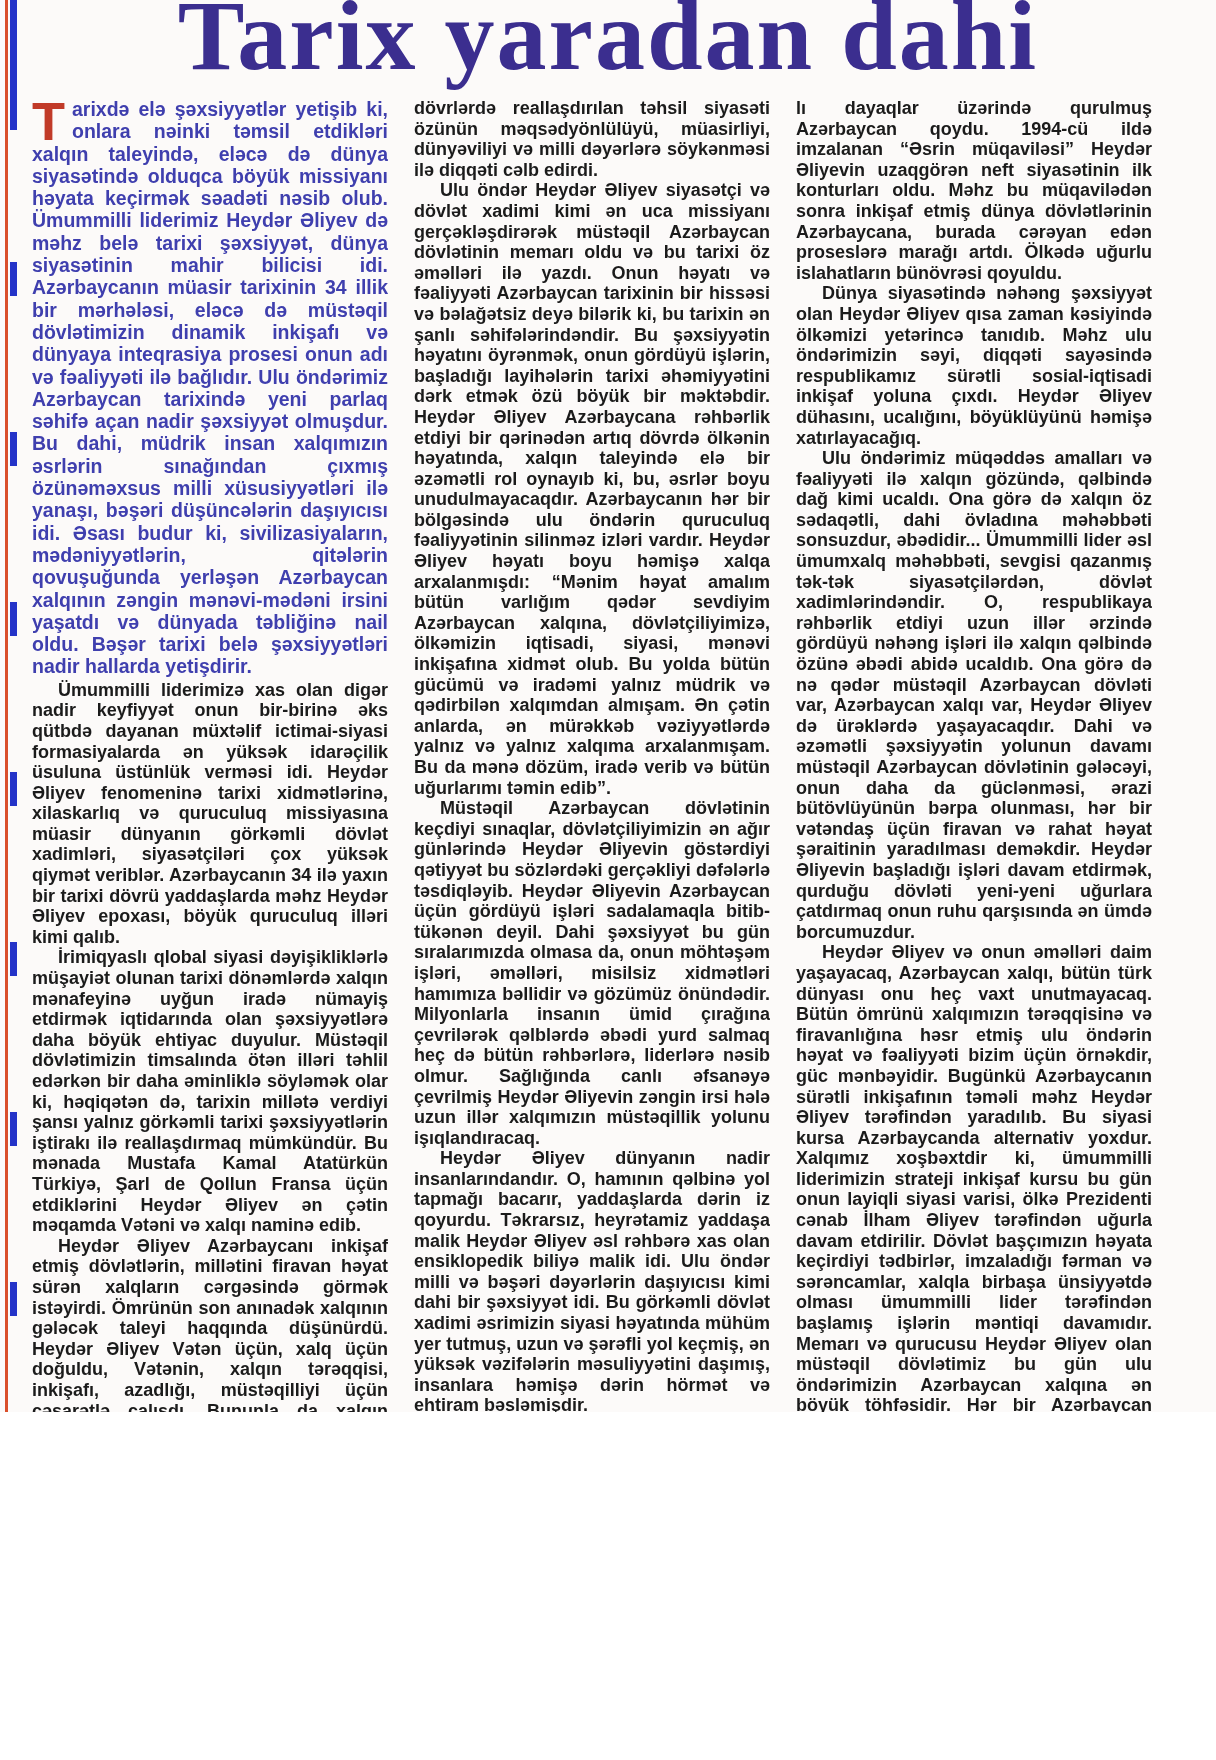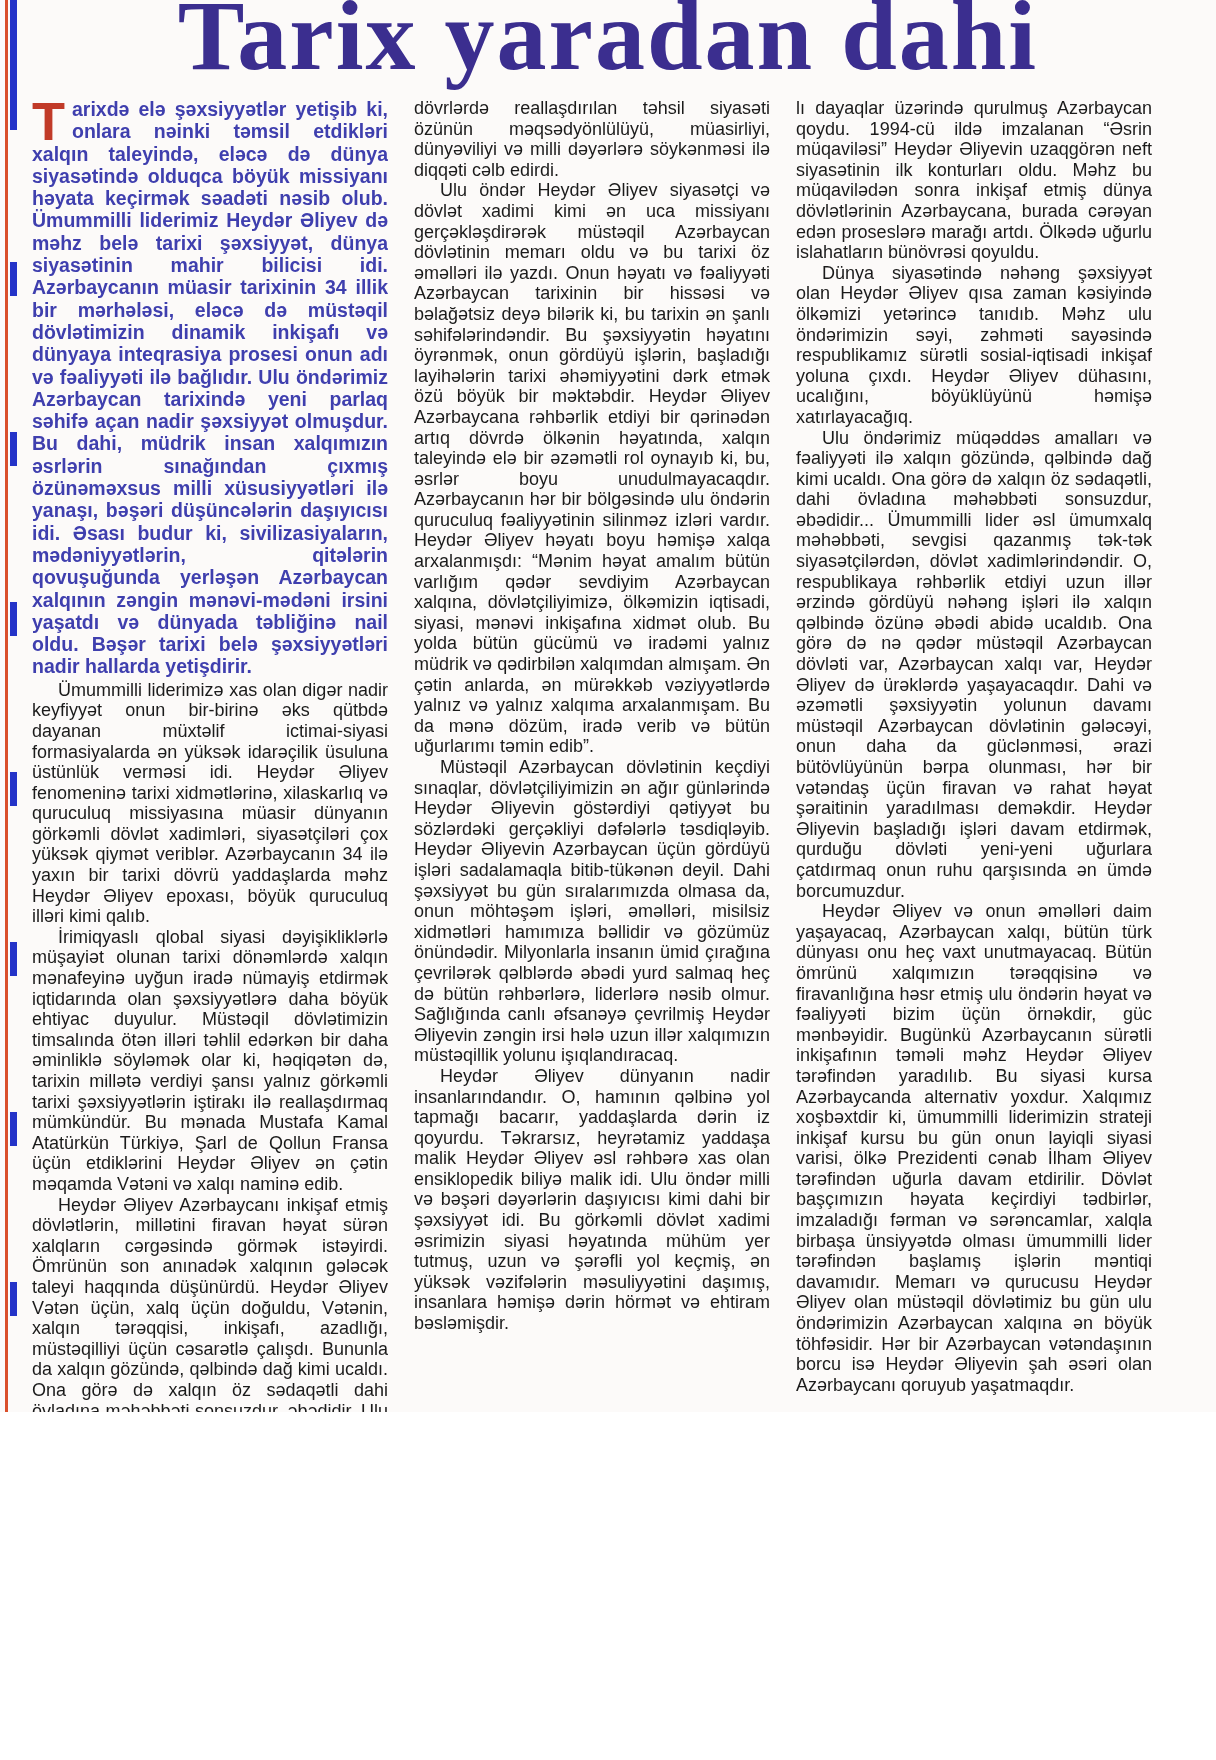--- a/index.html
+++ b/index.html
@@ -14,21 +14,21 @@
     background:repeating-linear-gradient(180deg,#2433c8 0 34px, transparent 34px 170px); }
   .title {
     position:absolute; top:-14px; left:40px; width:1136px; margin:0;
     text-align:center; font-family:"Liberation Serif", serif; font-weight:bold;
     font-size:100px; line-height:100px; letter-spacing:2px; color:#3b2e8f;
     white-space:nowrap;
   }
   .columns { position:absolute; top:98px; left:32px; width:1120px; display:flex; gap:26px; }
   .col { width:356px; height:1530px; overflow:hidden; text-align:justify;
          font-size:18px; line-height:20.6px; }
-  .para { margin:0; text-indent:26px; }
+  .para { margin:0; text-indent:26px;font-weight:bold; }
   .para.no-indent { text-indent:0; }
   .lead { margin:0 0 2px 0; color:#3f3fae; font-weight:bold;
           font-size:19.5px; line-height:22.3px; text-align:justify; }
   .dropcap { float:left; color:#c13a28; font-size:54px; line-height:40px;
              font-weight:bold; padding:3px 7px 0 0; font-family:"Liberation Sans", sans-serif; }
   .author { margin-top:16px; text-align:right; font-family:"Liberation Serif", serif;
             font-weight:bold; font-size:20px; line-height:24px; color:#101010; }
   .footer { position:absolute; left:2px; top:1618px; margin:12px;
             font-family:"Liberation Serif", serif; font-weight:normal;
             font-size:37px; color:#0369a1; white-space:nowrap; }
@@ -54,21 +54,21 @@
 
     <div class="col">
       <p class="para no-indent">dövrlərdə reallaşdırılan təhsil siyasəti özünün məqsədyönlülüyü, müasirliyi, dünyəviliyi və milli dəyərlərə söykənməsi ilə diqqəti cəlb edirdi.</p>
       <p class="para">Ulu öndər Heydər Əliyev siyasətçi və dövlət xadimi kimi ən uca missiyanı gerçəkləşdirərək müstəqil Azərbaycan dövlətinin memarı oldu və bu tarixi öz əməlləri ilə yazdı. Onun həyatı və fəaliyyəti Azərbaycan tarixinin bir hissəsi və bəlağətsiz deyə bilərik ki, bu tarixin ən şanlı səhifələrindəndir. Bu şəxsiyyətin həyatını öyrənmək, onun gördüyü işlərin, başladığı layihələrin tarixi əhəmiyyətini dərk etmək özü böyük bir məktəbdir. Heydər Əliyev Azərbaycana rəhbərlik etdiyi bir qərinədən artıq dövrdə ölkənin həyatında, xalqın taleyində elə bir əzəmətli rol oynayıb ki, bu, əsrlər boyu unudulmayacaqdır. Azərbaycanın hər bir bölgəsində ulu öndərin quruculuq fəaliyyətinin silinməz izləri vardır. Heydər Əliyev həyatı boyu həmişə xalqa arxalanmışdı: “Mənim həyat amalım bütün varlığım qədər sevdiyim Azərbaycan xalqına, dövlətçiliyimizə, ölkəmizin iqtisadi, siyasi, mənəvi inkişafına xidmət olub. Bu yolda bütün gücümü və iradəmi yalnız müdrik və qədirbilən xalqımdan almışam. Ən çətin anlarda, ən mürəkkəb vəziyyətlərdə yalnız və yalnız xalqıma arxalanmışam. Bu da mənə dözüm, iradə verib və bütün uğurlarımı təmin edib”.</p>
       <p class="para">Müstəqil Azərbaycan dövlətinin keçdiyi sınaqlar, dövlətçiliyimizin ən ağır günlərində Heydər Əliyevin göstərdiyi qətiyyət bu sözlərdəki gerçəkliyi dəfələrlə təsdiqləyib. Heydər Əliyevin Azərbaycan üçün gördüyü işləri sadalamaqla bitib-tükənən deyil. Dahi şəxsiyyət bu gün sıralarımızda olmasa da, onun möhtəşəm işləri, əməlləri, misilsiz xidmətləri hamımıza bəllidir və gözümüz önündədir. Milyonlarla insanın ümid çırağına çevrilərək qəlblərdə əbədi yurd salmaq heç də bütün rəhbərlərə, liderlərə nəsib olmur. Sağlığında canlı əfsanəyə çevrilmiş Heydər Əliyevin zəngin irsi hələ uzun illər xalqımızın müstəqillik yolunu işıqlandıracaq.</p>
       <p class="para">Heydər Əliyev dünyanın nadir insanlarındandır. O, hamının qəlbinə yol tapmağı bacarır, yaddaşlarda dərin iz qoyurdu. Təkrarsız, heyrətamiz yaddaşa malik Heydər Əliyev əsl rəhbərə xas olan ensiklopedik biliyə malik idi. Ulu öndər milli və bəşəri dəyərlərin daşıyıcısı kimi dahi bir şəxsiyyət idi. Bu görkəmli dövlət xadimi əsrimizin siyasi həyatında mühüm yer tutmuş, uzun və şərəfli yol keçmiş, ən yüksək vəzifələrin məsuliyyətini daşımış, insanlara həmişə dərin hörmət və ehtiram bəsləmişdir.</p>
     </div>
 
     <div class="col">
       <p class="para no-indent">lı dayaqlar üzərində qurulmuş Azərbaycan qoydu. 1994-cü ildə imzalanan “Əsrin müqaviləsi” Heydər Əliyevin uzaqgörən neft siyasətinin ilk konturları oldu. Məhz bu müqavilədən sonra inkişaf etmiş dünya dövlətlərinin Azərbaycana, burada cərəyan edən proseslərə marağı artdı. Ölkədə uğurlu islahatların bünövrəsi qoyuldu.</p>
-      <p class="para">Dünya siyasətində nəhəng şəxsiyyət olan Heydər Əliyev qısa zaman kəsiyində ölkəmizi yetərincə tanıdıb. Məhz ulu öndərimizin səyi, zəhməti sayəsində respublikamız sürətli sosial-iqtisadi inkişaf yoluna çıxdı. Heydər Əliyev dühasını, ucalığını, böyüklüyünü həmişə xatırlayacağıq.</p>
+      <p class="para">Dünya siyasətində nəhəng şəxsiyyət olan Heydər Əliyev qısa zaman kəsiyində ölkəmizi yetərincə tanıdıb. Məhz ulu öndərimizin səyi, diqqəti sayəsində respublikamız sürətli sosial-iqtisadi inkişaf yoluna çıxdı. Heydər Əliyev dühasını, ucalığını, böyüklüyünü həmişə xatırlayacağıq.</p>
       <p class="para">Ulu öndərimiz müqəddəs amalları və fəaliyyəti ilə xalqın gözündə, qəlbində dağ kimi ucaldı. Ona görə də xalqın öz sədaqətli, dahi övladına məhəbbəti sonsuzdur, əbədidir... Ümummilli lider əsl ümumxalq məhəbbəti, sevgisi qazanmış tək-tək siyasətçilərdən, dövlət xadimlərindəndir. O, respublikaya rəhbərlik etdiyi uzun illər ərzində gördüyü nəhəng işləri ilə xalqın qəlbində özünə əbədi abidə ucaldıb. Ona görə də nə qədər müstəqil Azərbaycan dövləti var, Azərbaycan xalqı var, Heydər Əliyev də ürəklərdə yaşayacaqdır. Dahi və əzəmətli şəxsiyyətin yolunun davamı müstəqil Azərbaycan dövlətinin gələcəyi, onun daha da güclənməsi, ərazi bütövlüyünün bərpa olunması, hər bir vətəndaş üçün firavan və rahat həyat şəraitinin yaradılması deməkdir. Heydər Əliyevin başladığı işləri davam etdirmək, qurduğu dövləti yeni-yeni uğurlara çatdırmaq onun ruhu qarşısında ən ümdə borcumuzdur.</p>
       <p class="para">Heydər Əliyev və onun əməlləri daim yaşayacaq, Azərbaycan xalqı, bütün türk dünyası onu heç vaxt unutmayacaq. Bütün ömrünü xalqımızın tərəqqisinə və firavanlığına həsr etmiş ulu öndərin həyat və fəaliyyəti bizim üçün örnəkdir, güc mənbəyidir. Bugünkü Azərbaycanın sürətli inkişafının təməli məhz Heydər Əliyev tərəfindən yaradılıb. Bu siyasi kursa Azərbaycanda alternativ yoxdur. Xalqımız xoşbəxtdir ki, ümummilli liderimizin strateji inkişaf kursu bu gün onun layiqli siyasi varisi, ölkə Prezidenti cənab İlham Əliyev tərəfindən uğurla davam etdirilir. Dövlət başçımızın həyata keçirdiyi tədbirlər, imzaladığı fərman və sərəncamlar, xalqla birbaşa ünsiyyətdə olması ümummilli lider tərəfindən başlamış işlərin məntiqi davamıdır. Memarı və qurucusu Heydər Əliyev olan müstəqil dövlətimiz bu gün ulu öndərimizin Azərbaycan xalqına ən böyük töhfəsidir. Hər bir Azərbaycan vətəndaşının borcu isə Heydər Əliyevin şah əsəri olan Azərbaycanı qoruyub yaşatmaqdır.</p>
     </div>
 
   </div>
 
   <p class="footer">Respublika.- 2016.- 4 dekabr.- S.8</p>
 </div>
 
 </body></html>

